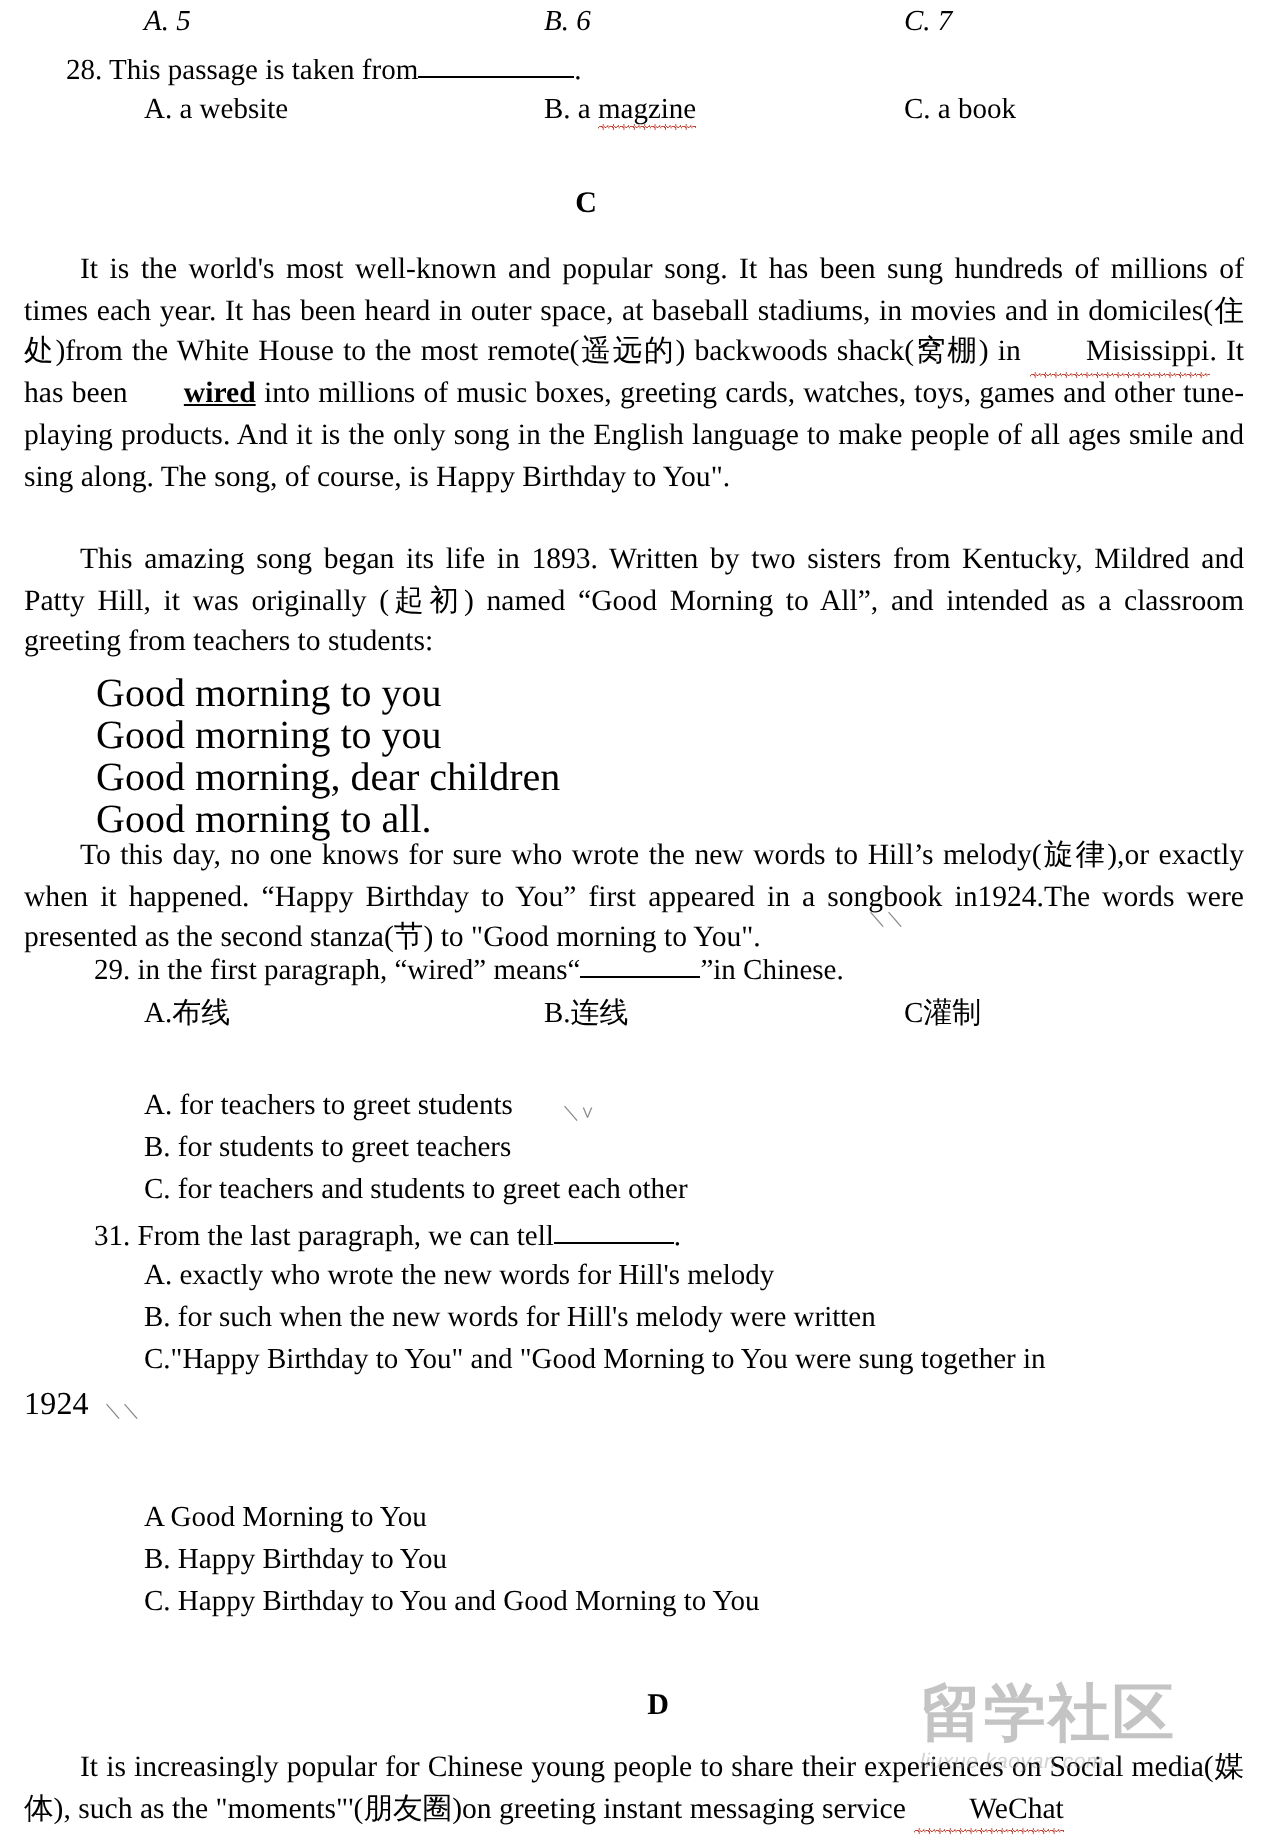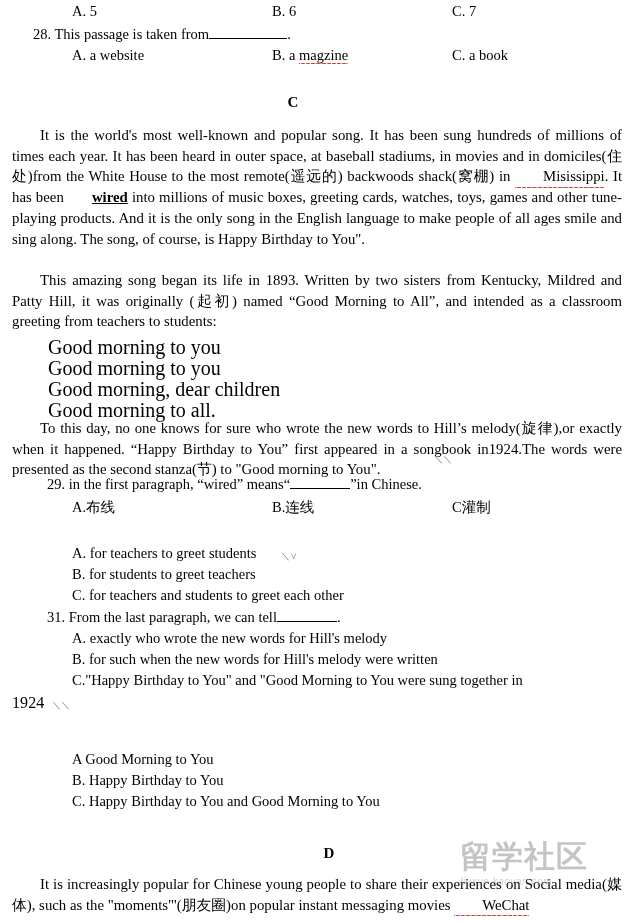--- a/index.html
+++ b/index.html
@@ -155,21 +155,21 @@
     white-space: nowrap;
     margin-top: 2px;
     font-style: italic;
   }
 </style>
 </head>
 <body>
 
 <div class="page">
 
-  <div class="opt-row" style="top:4px;">
+  <div class="opt-row" style="top:4px;font-style:italic;">
     <span class="opt-a">A. 5</span>
     <span class="opt-b">B. 6</span>
     <span class="opt-c">C. 7</span>
   </div>
 
   <div class="q-line" style="top:26px;">
     <span>28. This passage is taken from</span><span class="blank-u bl-long"></span><span>.</span>
   </div>
 
   <div class="opt-row" style="top:48px;">
@@ -211,20 +211,20 @@
   <div class="sub-opt" style="top:673px;">C."Happy Birthday to You" and "Good Morning to You were sung together in</div>
   <div class="row" style="top:695px;left:12px;"><span>1924</span></div>
   <div class="mark" style="top:701px;left:52px;">＼＼</div>
 
   <div class="sub-opt" style="top:752px;">A Good Morning to You</div>
   <div class="sub-opt" style="top:773px;">B. Happy Birthday to You</div>
   <div class="sub-opt" style="top:794px;">C. Happy Birthday to You and Good Morning to You</div>
 
   <div class="section-head" style="top:846px;left:12px;">D</div>
 
-  <div class="para" style="top:874px;"><span>It is increasingly popular for Chinese young people to share their experiences on Social media(</span><span>媒体</span><span>), such as the "moments"'(</span><span>朋友圈</span><span>)on popular instant messaging movies </span><span class="sp">WeChat</span></div>
+  <div class="para" style="top:874px;"><span>It is increasingly popular for Chinese young people to share their experiences on Social media(</span><span>媒体</span><span>), such as the "moments"'(</span><span>朋友圈</span><span>)on greeting instant messaging service </span><span class="sp">WeChat</span></div>
 
   <div class="watermark">
     <div class="wm-main">留学社区</div>
     <div class="wm-sub">liuxue.kaoyan.com</div>
   </div>
 
 </div>
 
 </body></html>

